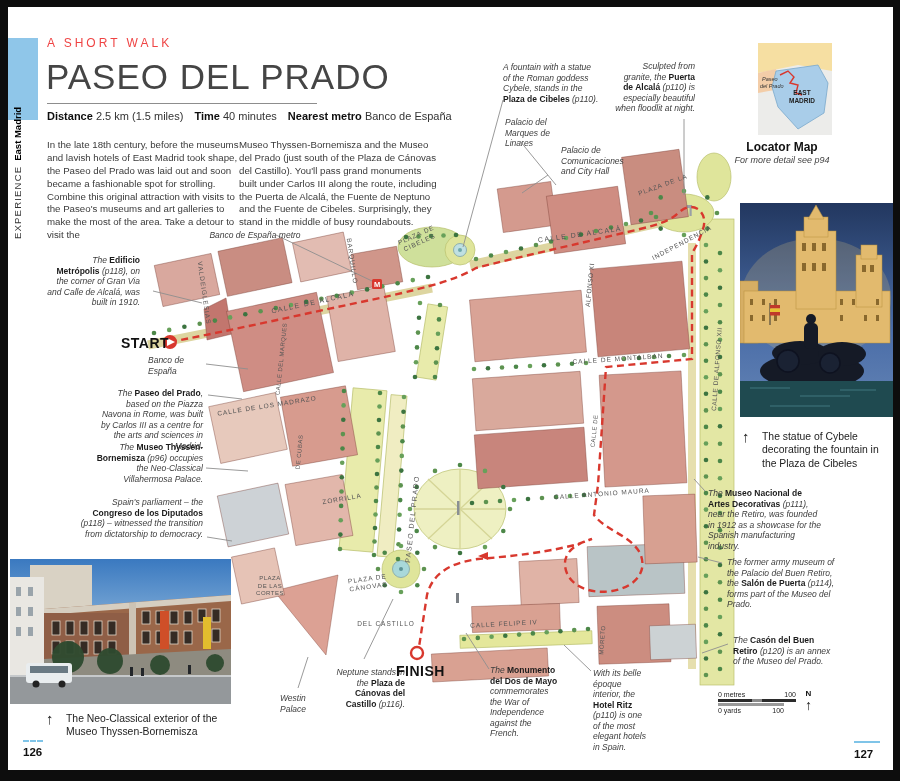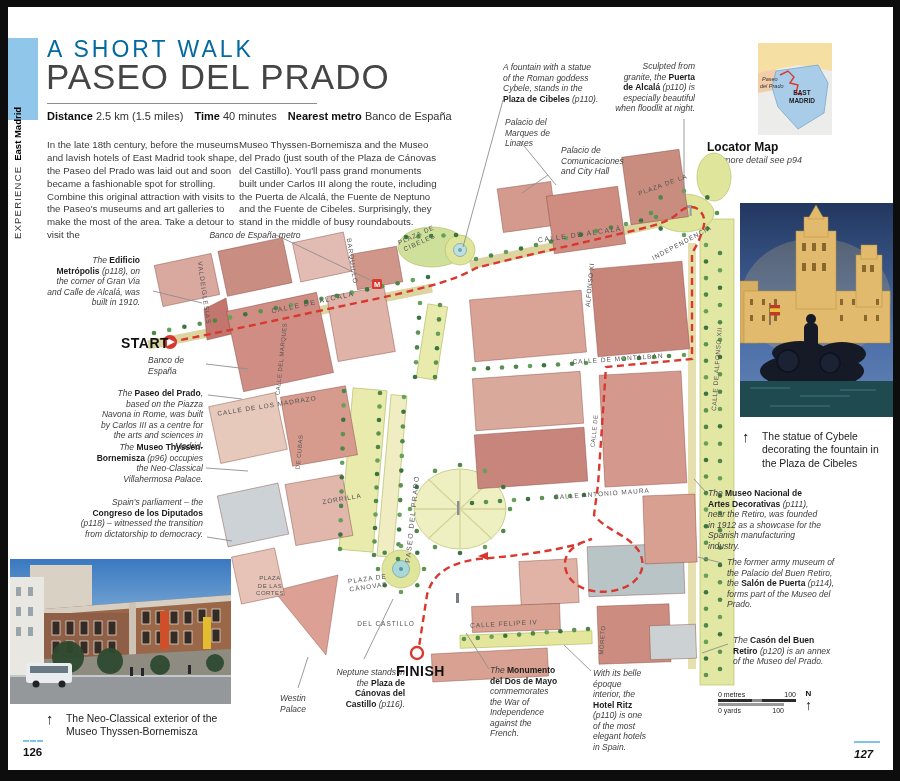--- a/index.html
+++ b/index.html
@@ -5,46 +5,46 @@
   html,body{margin:0;padding:0;background:#0d0d0d;width:900px;height:781px;overflow:hidden;
     font-family:"Liberation Sans",sans-serif;}
   #page{position:absolute;left:8px;top:7px;width:885px;height:763px;background:#ffffff;}
   #page *{box-sizing:border-box;}
   
   .blue-square{position:absolute;left:0;top:31px;width:30px;height:82px;background:var(--sidebar-blue,#8fc6e9);}
   .vertical-strip{position:absolute;left:4px;top:232px;width:120px;transform:rotate(-90deg);
     transform-origin:0 0;font-size:9.5px;white-space:nowrap;color:#333;}
   .exp-light{letter-spacing:1.2px;font-weight:400;}
   .exp-bold{font-weight:700;color:#000;margin-left:5px;}
-  .kicker{position:absolute;left:39px;top:29px;font-size:23px;letter-spacing:3px;font-weight:500;color:#0369a1;}
+  .kicker{position:absolute;left:39px;top:29px;font-size:12px;letter-spacing:3px;font-weight:500;color:#ef4444;}
   .walk-title{position:absolute;left:38px;top:50px;font-size:35px;font-weight:300;color:#454545;letter-spacing:1px;}
   .title-rule{position:absolute;left:39px;top:96px;width:270px;border-top:1.5px solid #8d8d8d;}
   .info-line{position:absolute;left:39px;top:103px;font-size:11px;color:#333;}
   .info-line b{color:#0f0f0f;margin-left:8px;}
   .info-line b:first-child{margin-left:0;}
   .intro{position:absolute;top:132px;width:192px;font-size:9.7px;line-height:1.33;color:#3a3a3a;}
   #intro1{left:39px;} #intro2{left:231px;width:200px;}
   
   .locator-box{position:absolute;left:750px;top:36px;width:74px;height:92px;}
-  .locator-caption{position:absolute;left:699px;top:133px;width:150px;text-align:left;}
+  .locator-caption{position:absolute;left:699px;top:133px;width:150px;text-align:center;}
   .locator-title{font-size:12px;font-weight:700;color:#111;}
   .locator-sub{font-size:9px;font-style:italic;color:#444;margin-top:1px;}
   
   .photo{position:absolute;overflow:hidden;}
   #photo-cybele{left:732px;top:196px;width:153px;height:214px;}
   #photo-thyssen{left:2px;top:552px;width:221px;height:145px;}
   .caption{font-size:10.4px;line-height:1.28;color:#222;}
   .up-arrow{font-size:15px;color:#222;font-weight:400;}
   #cybele-cap-arrow{position:absolute;left:734px;top:421px;}
   #cybele-cap{position:absolute;left:754px;top:423px;width:122px;}
   #thyssen-cap-arrow{position:absolute;left:38px;top:703px;}
   #thyssen-cap{position:absolute;left:58px;top:705px;width:165px;}
   
   .pagenum{position:absolute;font-size:11.5px;font-weight:700;color:#111;}
-  #pn-left{left:15px;top:739px;} #pn-right{left:846px;top:741px;font-style:italic;}
+  #pn-left{left:15px;top:739px;} #pn-right{left:846px;top:741px;}
   .pn-dash{position:absolute;width:20px;border-top:2px dashed var(--accent-blue,#7fc4e8);}
   #pn-left-dash{left:15px;top:733px;}
   .pn-line{position:absolute;width:26px;height:2px;background:var(--accent-blue,#7fc4e8);}
   #pn-right-line{left:846px;top:734px;}
   
   #map-svg{position:absolute;left:0;top:0;z-index:1;}
   #street-layer,#ann-layer{position:absolute;left:0;top:0;width:885px;height:763px;z-index:5;pointer-events:none;}
   .street-label{position:absolute;color:#555;font-weight:400;white-space:pre-line;text-align:center;line-height:1.25;}
   .ann{position:absolute;font-size:8.5px;line-height:1.24;color:#3d3d3d;font-style:italic;}
   .ann-right{text-align:right;}

